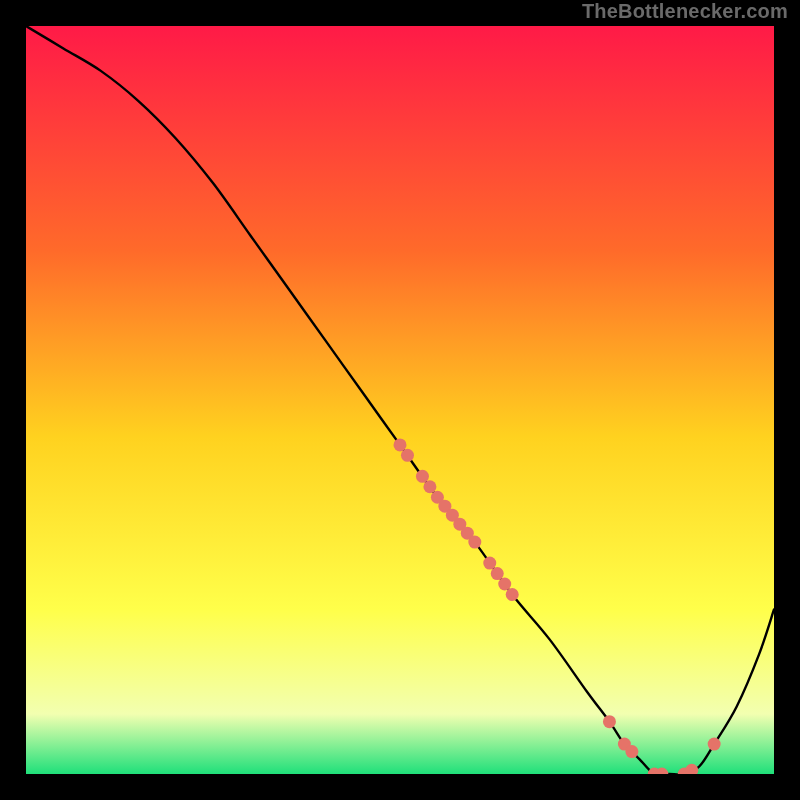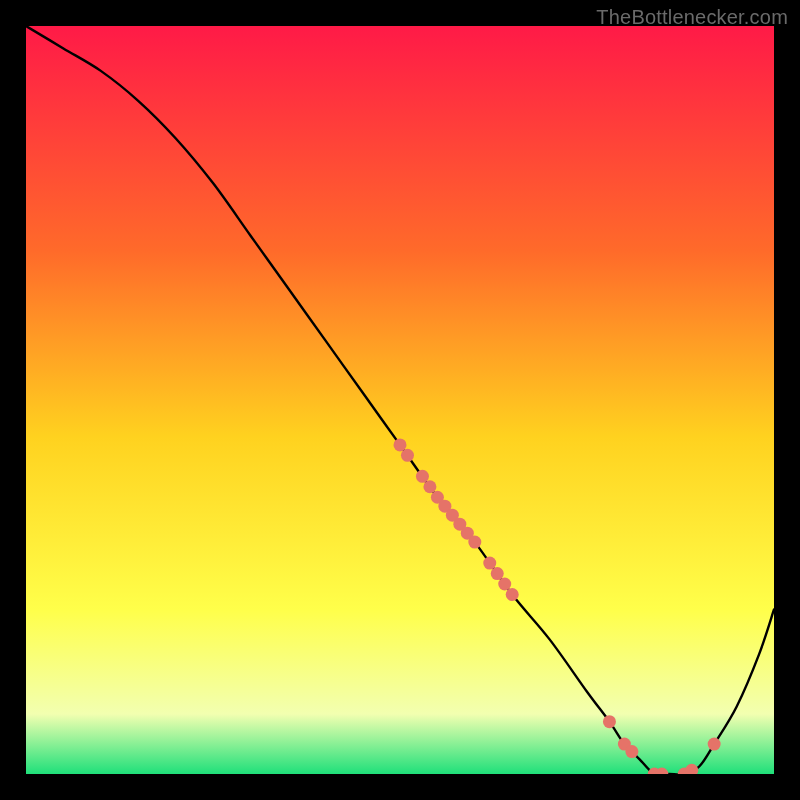--- a/index.html
+++ b/index.html
@@ -21,25 +21,25 @@
   }
   .plot {
     position: absolute;
     left: 26px;
     top: 26px;
     width: 748px;
     height: 748px;
   }
   .watermark {
     position: absolute;
-    top: 6px;
+    top: 0;
     right: 12px;
     color: #6a6a6a;
     font-size: 20px;
-    font-weight: 400;
+    font-weight: 700;
     letter-spacing: 0.2px;
     user-select: none;
   }
 </style>
 </head>
 <body>
 
 <div class="frame">
   <div class="plot">
     <svg viewBox="0 0 748 748" width="748" height="748">

